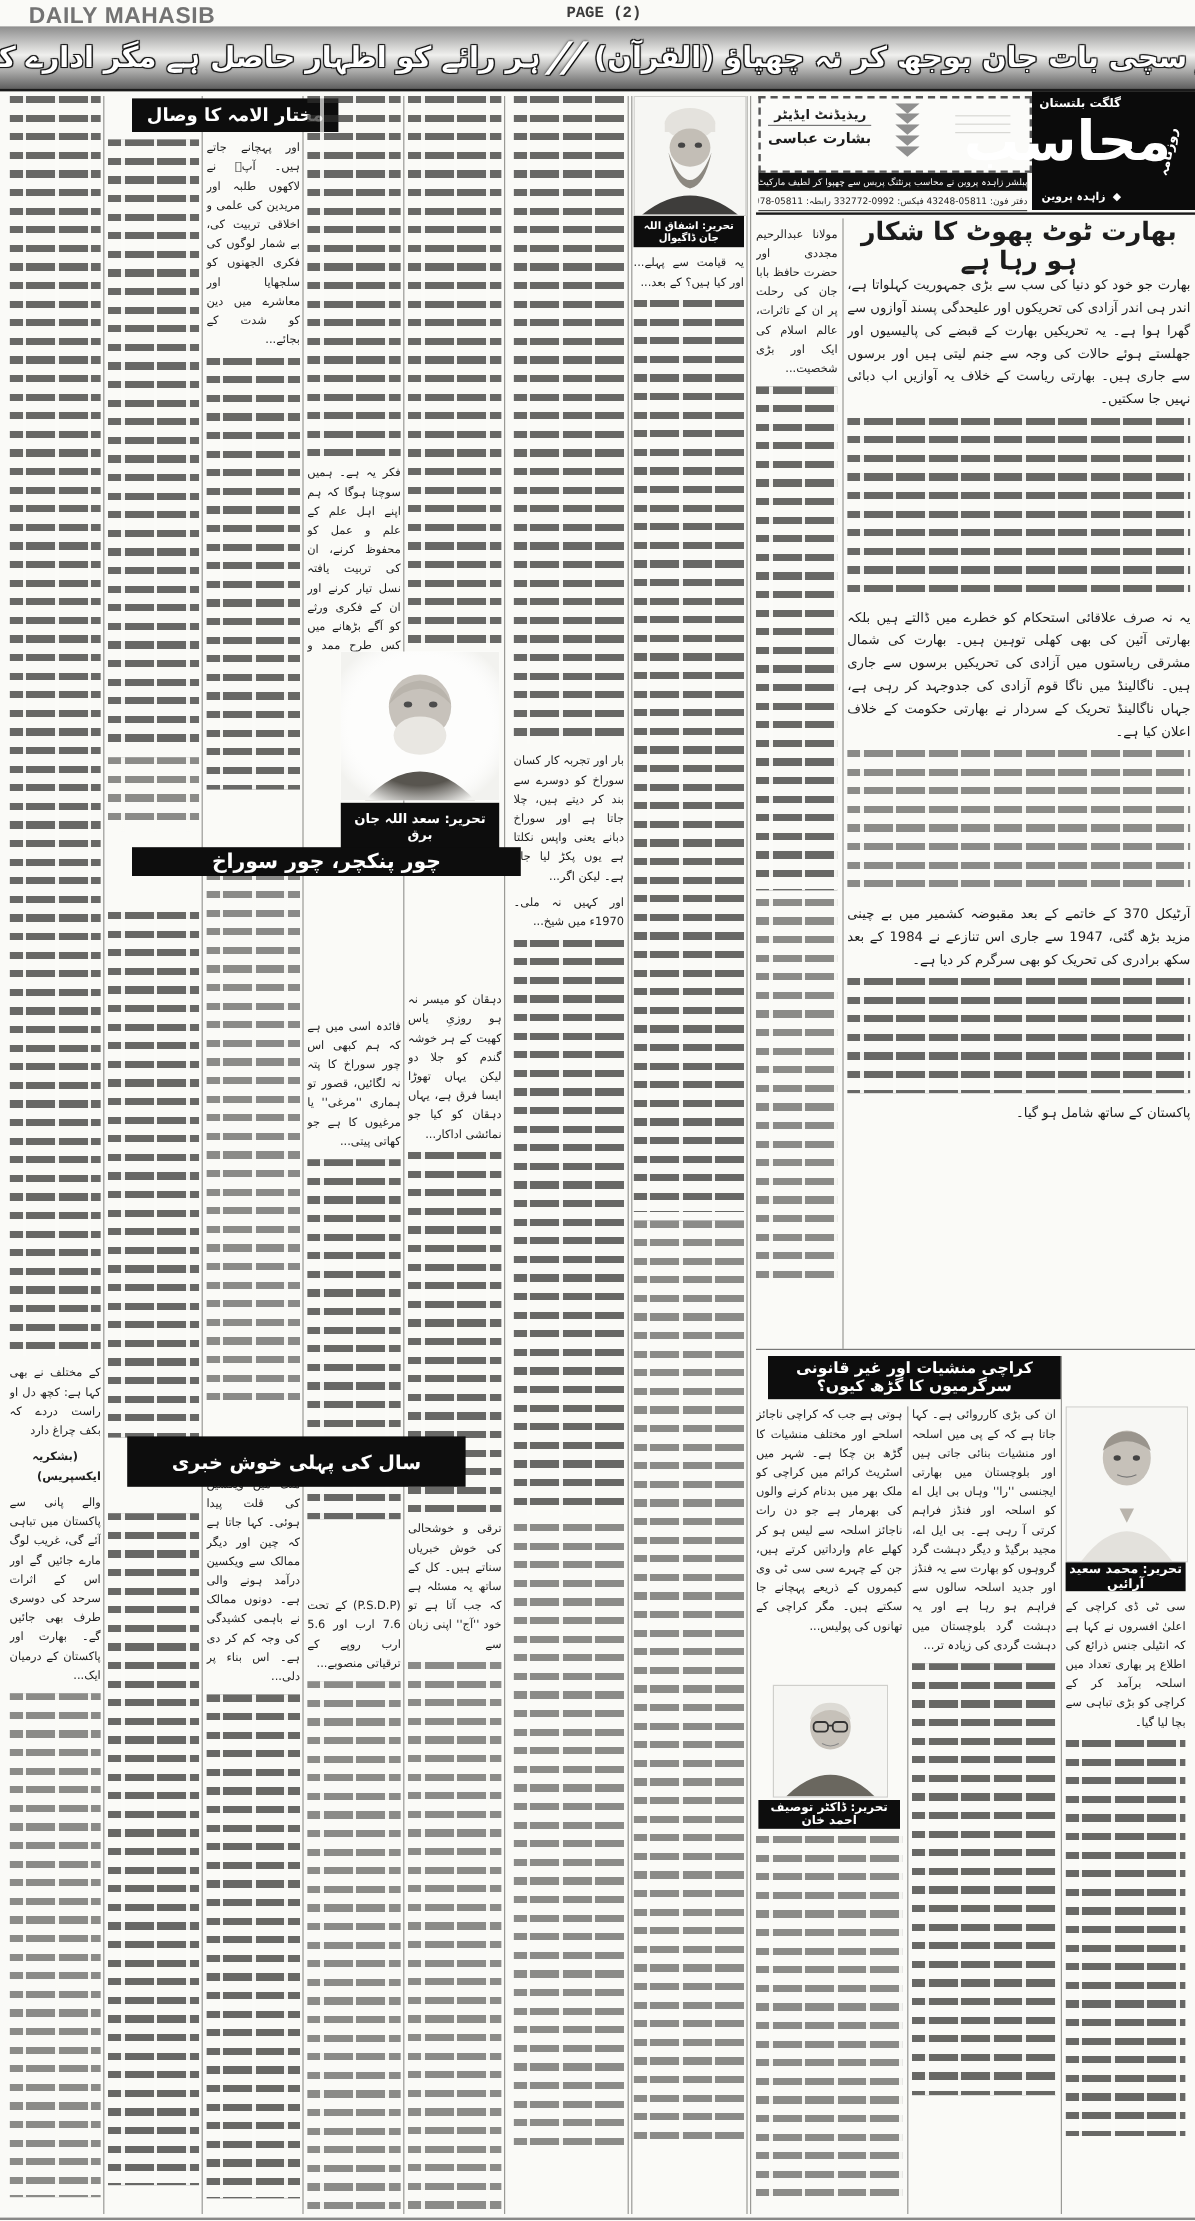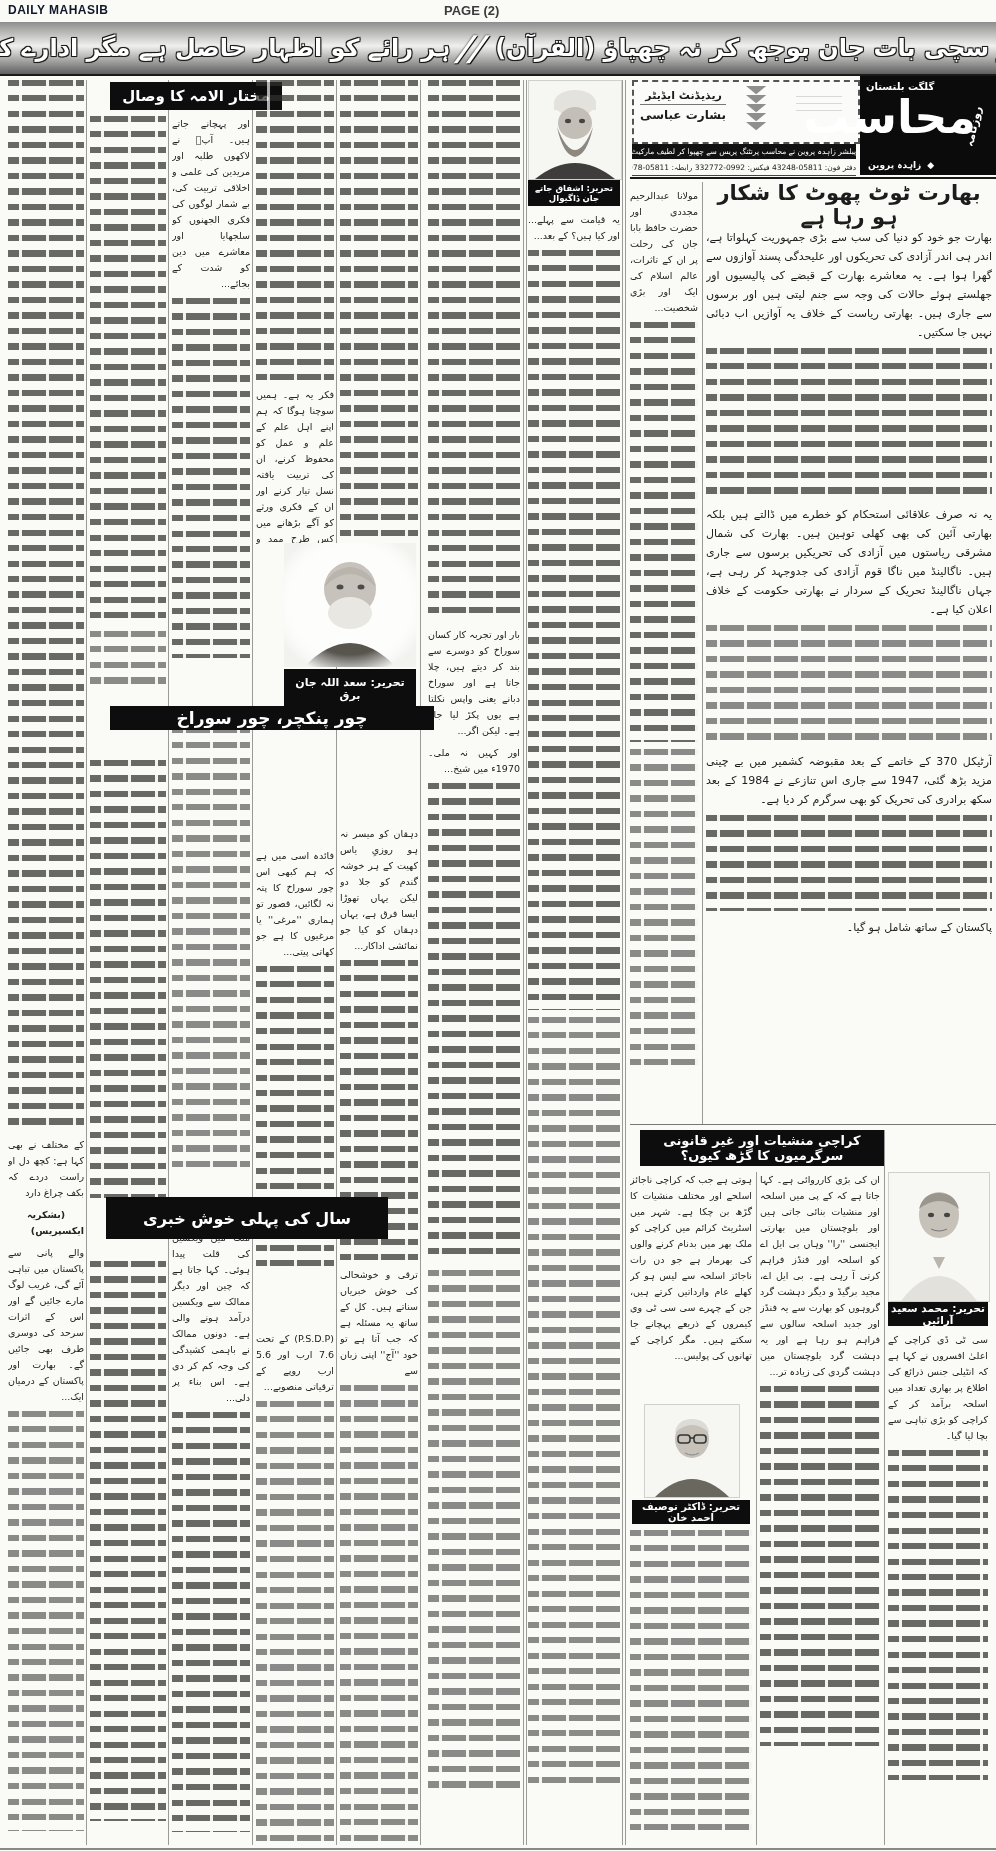--- a/index.html
+++ b/index.html
@@ -38,22 +38,22 @@
   .photo-frame{position:absolute;background:#fff;overflow:hidden;}
   .photo-frame svg{display:block;width:100%;height:100%;}
   .lead-body{font-size:11px;line-height:19px;color:#1d1d1d;}
   .small-cap{font-size:8.5px;}
 </style>
 </head>
 <body>
 
 <div id="page">
 
-  <div class="abs latin" style="left:8px;top:3px;font-size:12px;font-weight:bold;color:#0f172a;letter-spacing:.5px;">DAILY MAHASIB</div>
-  <div class="abs latin" style="left:444px;top:3px;font-size:13px;font-weight:bold;color:#3b3b3b;">PAGE (2)</div>
+  <div class="abs latin" style="left:24px;top:3px;font-size:19px;font-weight:bold;color:#737373;letter-spacing:.5px;">DAILY MAHASIB</div>
+  <div class="abs latin" style="left:472px;top:3px;font-size:13px;font-weight:bold;color:#3b3b3b;font-family:Liberation Mono, monospace;">PAGE (2)</div>
 
   <div class="banner">
     <span class="q">اور حق کو باطل کے ساتھ نہ ملاؤ اور سچی بات جان بوجھ کر نہ چھپاؤ (القرآن)</span>
     <span class="sep">//</span>
     <span class="q">ہر رائے کو اظہار حاصل ہے مگر ادارے کا ہر رائے سے متفق ہونا ضروری نہیں</span>
   </div>
   <div class="rule-h" style="left:0;top:74px;width:996px;height:2px;"></div>
 
   <div class="rule-v" style="left:86px;top:80px;height:1765px;"></div>
   <div class="rule-v" style="left:168px;top:80px;height:1765px;"></div>
@@ -152,21 +152,21 @@
       <rect width="92" height="98" fill="#f6f6f3"></rect>
       <ellipse cx="46" cy="22" rx="21" ry="13" fill="#e4e2dd"></ellipse>
       <rect x="25" y="20" width="42" height="9" fill="#e4e2dd"></rect>
       <ellipse cx="46" cy="42" rx="17" ry="16" fill="#c3beb6"></ellipse>
       <ellipse cx="39" cy="40" rx="3" ry="2.2" fill="#454545"></ellipse>
       <ellipse cx="53" cy="40" rx="3" ry="2.2" fill="#454545"></ellipse>
       <path d="M28,46 Q46,92 64,46 Q58,74 46,76 Q34,74 28,46Z" fill="#8c8880"></path>
       <path d="M6,98 Q46,66 86,98Z" fill="#3e3d3b"></path>
     </svg>
   </div>
-  <div class="cap abs small-cap" style="left:528px;top:180px;width:92px;height:26px;">تحریر: اشفاق جاتے جان ڈاگیوال</div>
+  <div class="cap abs small-cap" style="left:528px;top:180px;width:92px;height:26px;">تحریر: اشفاق اللہ جان ڈاگیوال</div>
   <div class="colbody urdu" style="left:528px;top:212px;width:92px;height:1633px;">
     <p>یہ قیامت سے پہلے... اور کیا ہیں؟ کے بعد...</p>
     <div class="greek" style="height:760px;"></div>
     <div class="greek light" style="height:770px;"></div>
   </div>
 
   <div class="dashed-box" style="left:632px;top:80px;width:224px;height:60px;">
     <div style="position:absolute;left:6px;top:7px;direction:rtl;text-align:center;">
       <div class="urdu" style="font-size:11px;font-weight:bold;border-bottom:1px solid #777;padding:0 4px 2px;">ریذیڈنٹ ایڈیٹر</div>
       <div class="urdu" style="font-size:12px;font-weight:bold;padding-top:3px;">بشارت عباسی</div>
@@ -205,21 +205,21 @@
 
   <div class="colbody urdu" style="left:630px;top:188px;width:68px;height:938px;">
     <p>مولانا عبدالرحیم مجددی اور حضرت حافظ بابا جان کی رحلت پر ان کے تاثرات، عالم اسلام کی ایک اور بڑی شخصیت...</p>
     <div class="greek" style="height:420px;"></div>
     <div class="greek light" style="height:320px;"></div>
   </div>
 
   <div class="abs urdu" style="left:706px;top:186px;width:286px;height:38px;display:flex;align-items:center;justify-content:center;font-size:21px;font-weight:bold;text-align:center;text-align-last:center;">بھارت ٹوٹ پھوٹ کا شکار ہو رہا ہے</div>
 
   <div class="colbody urdu lead-body" style="left:706px;top:228px;width:286px;height:894px;">
-    <p>بھارت جو خود کو دنیا کی سب سے بڑی جمہوریت کہلواتا ہے، اندر ہی اندر آزادی کی تحریکوں اور علیحدگی پسند آوازوں سے گھرا ہوا ہے۔ یہ معاشرے بھارت کے قبضے کی پالیسیوں اور جھلستے ہوئے حالات کی وجہ سے جنم لیتی ہیں اور برسوں سے جاری ہیں۔ بھارتی ریاست کے خلاف یہ آوازیں اب دبائی نہیں جا سکتیں۔</p>
+    <p>بھارت جو خود کو دنیا کی سب سے بڑی جمہوریت کہلواتا ہے، اندر ہی اندر آزادی کی تحریکوں اور علیحدگی پسند آوازوں سے گھرا ہوا ہے۔ یہ تحریکیں بھارت کے قبضے کی پالیسیوں اور جھلستے ہوئے حالات کی وجہ سے جنم لیتی ہیں اور برسوں سے جاری ہیں۔ بھارتی ریاست کے خلاف یہ آوازیں اب دبائی نہیں جا سکتیں۔</p>
     <div class="greek" style="height:150px;"></div>
     <p>یہ نہ صرف علاقائی استحکام کو خطرے میں ڈالتے ہیں بلکہ بھارتی آئین کی بھی کھلی توہین ہیں۔ بھارت کی شمال مشرقی ریاستوں میں آزادی کی تحریکیں برسوں سے جاری ہیں۔ ناگالینڈ میں ناگا قوم آزادی کی جدوجہد کر رہی ہے، جہاں ناگالینڈ تحریک کے سردار نے بھارتی حکومت کے خلاف اعلان کیا ہے۔</p>
     <div class="greek light" style="height:120px;"></div>
     <p>آرٹیکل 370 کے خاتمے کے بعد مقبوضہ کشمیر میں بے چینی مزید بڑھ گئی، 1947 سے جاری اس تنازعے نے 1984 کے بعد سکھ برادری کی تحریک کو بھی سرگرم کر دیا ہے۔</p>
     <div class="greek" style="height:96px;"></div>
     <p style="text-align-last:right;">پاکستان کے ساتھ شامل ہو گیا۔</p>
   </div>
 
   <div class="rule-h" style="left:630px;top:1124px;width:366px;height:1px;background:#777;"></div>
 

